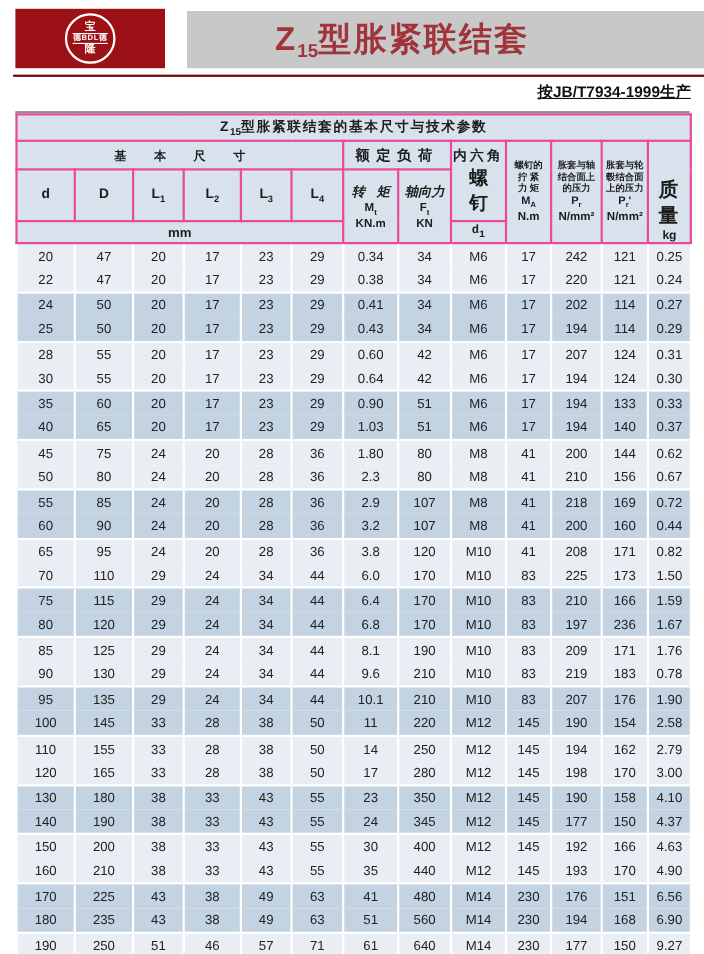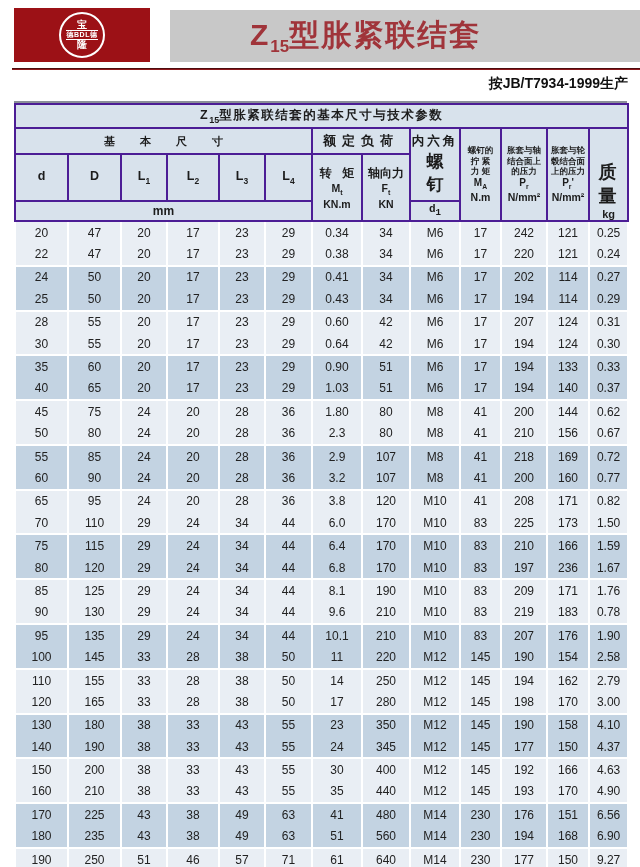--- a/index.html
+++ b/index.html
@@ -44,55 +44,55 @@
   .banner-title sub { font-size: 17px; letter-spacing: 0; }
 
   .redline {
     position: absolute; left: 12px; top: 68px;
     width: 628px; height: 2px;
     background: #8e191c;
     border-top: 1px solid #4c0d0f;
   }
   .standard-note {
     position: absolute; top: 75px; right: 12px;
-    font-size: 14px; font-weight: bold; color: #101010;
+    font-size: 14px; font-weight: bold; color: #101010; text-decoration: underline;
   }
 
   
   .table-topline {
     position: absolute; left: 14px; top: 101px;
     width: 613px; height: 2px; background: #8a9098;
   }
   table.spec {
     position: absolute; left: 14px; top: 103px;
     width: 613px;
     border-collapse: collapse;
     table-layout: fixed;
   }
   table.spec th {
     background: #d8e2ec;
-    border: 2px solid #4c1d95;
+    border: 2px solid #ec4899;
     text-align: center; vertical-align: middle;
     font-weight: bold; color: #1c1c1c;
   }
   tr.t-title { height: 24px; }
   tr.t-title th { font-size: 12.5px; letter-spacing: 1.5px; }
   tr.t-title sub { font-size: 9px; letter-spacing: 0; }
   tr.h-a { height: 26px; }
   tr.h-b { height: 23px; }
   tr.h-c { height: 20px; }
 
   .gh-basic { font-size: 11px; word-spacing: 22px; }
   .gh-load  { font-size: 13px; letter-spacing: 6px; }
   .hex-l1 { font-size: 12.5px; letter-spacing: 3px; }
   .hex-l2 { font-size: 17px; word-spacing: 10px; }
   .dim-th { font-size: 12.5px; }
   .dim-th sub, .sym sub { font-size: 0.68em; }
   .unit-mm { font-size: 12px; font-weight: normal; }
-  .ld-cn { font-size: 12px; word-spacing: 7px; }
+  .ld-cn { font-size: 12px; word-spacing: 7px; font-style: italic; }
   .sym { font-size: 10.5px; }
   .unit { font-size: 10.5px; }
   .small-h { font-size: 8.5px; line-height: 1.22; }
   .small-h .sym { font-size: 10px; }
   .mass-cn { font-size: 18px; letter-spacing: 2px; margin-top: 31px; }
   .mass-kg { font-size: 11px; }
   .d1-cell { font-size: 11px; font-family: Liberation Mono, monospace; }
 
   table.spec td {
     font-size: 12px; text-align: center; vertical-align: middle;
@@ -375,21 +375,21 @@
         <td>24</td>
         <td>20</td>
         <td>28</td>
         <td>36</td>
         <td>3.2</td>
         <td>107</td>
         <td>M8</td>
         <td>41</td>
         <td>200</td>
         <td>160</td>
-        <td>0.77</td>
+        <td>0.44</td>
       </tr>
       <tr class="band-light pair-start">
         <td>65</td>
         <td>95</td>
         <td>24</td>
         <td>20</td>
         <td>28</td>
         <td>36</td>
         <td>3.8</td>
         <td>120</td>

